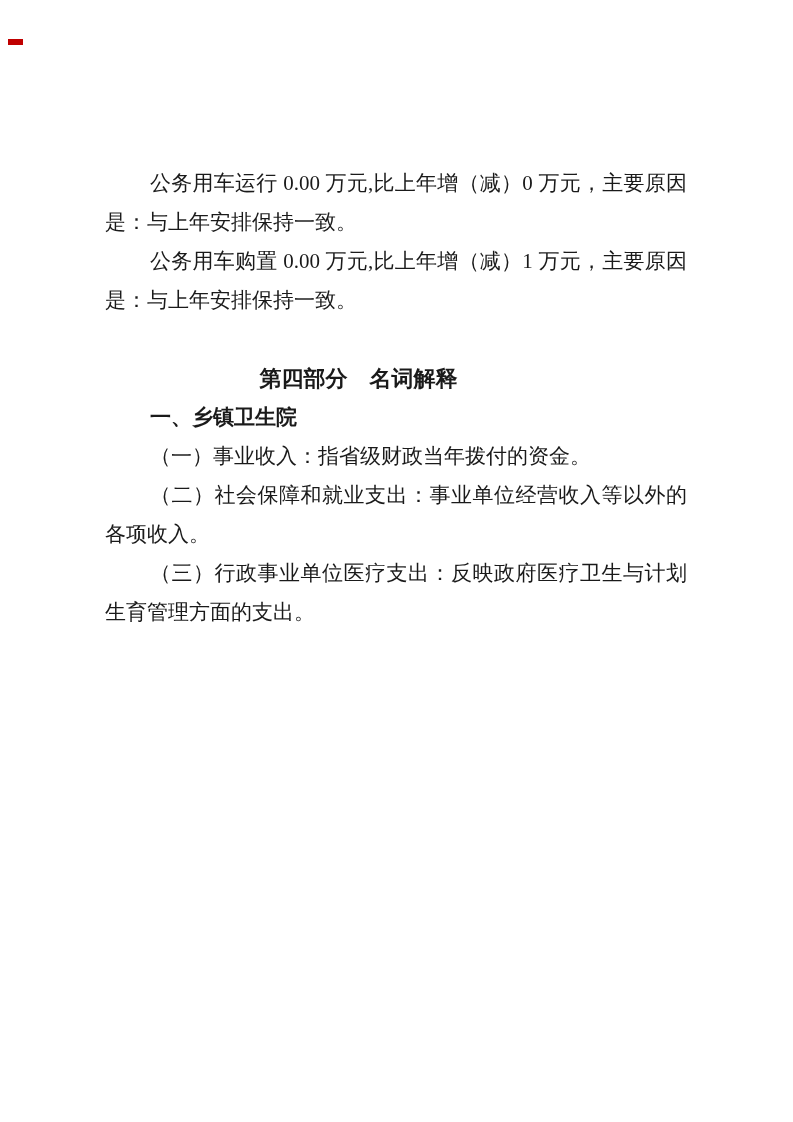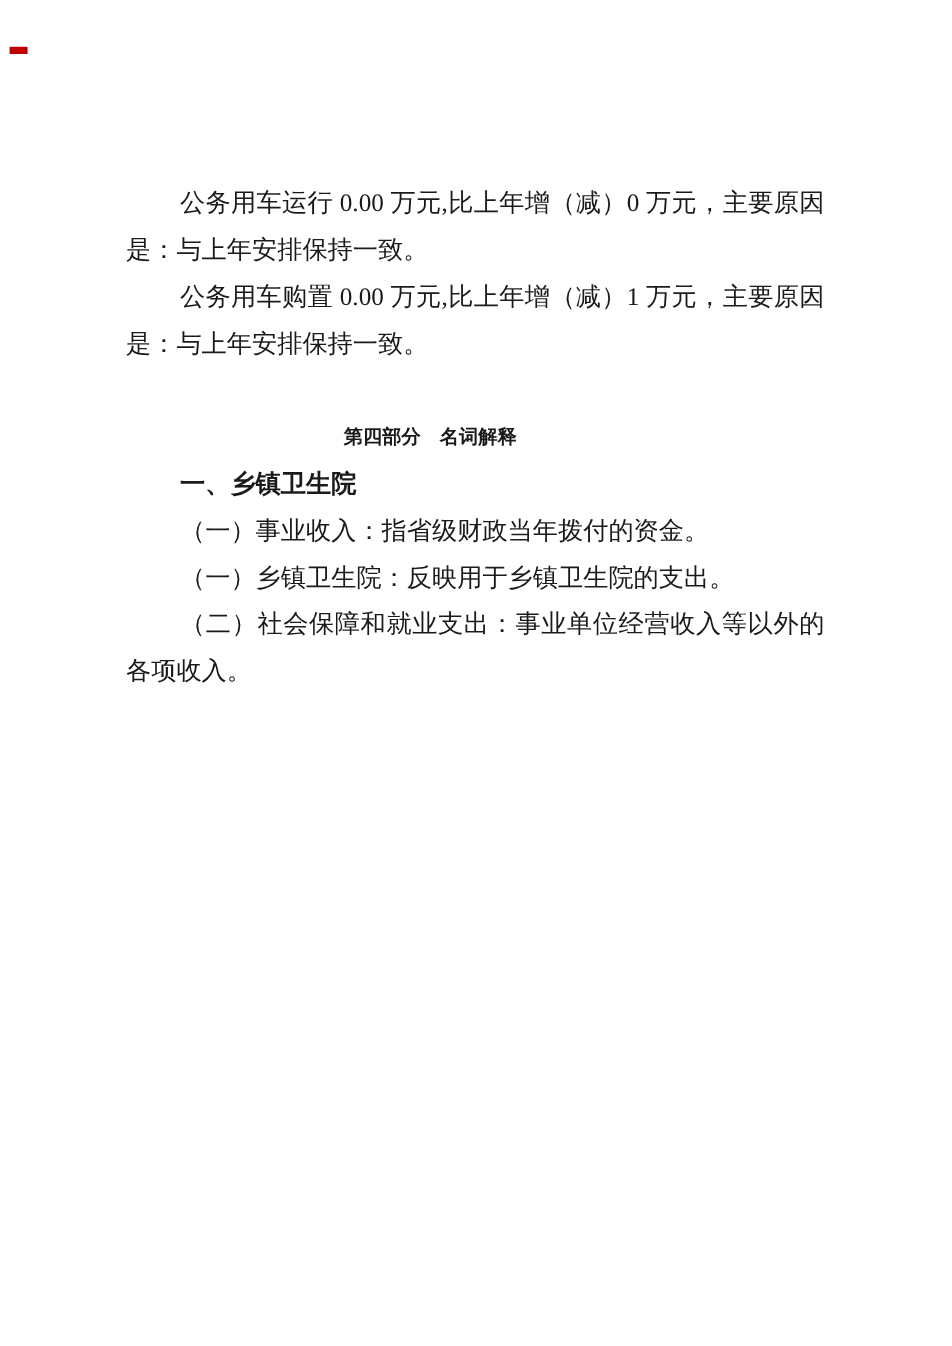--- a/index.html
+++ b/index.html
@@ -20,36 +20,36 @@
     position: absolute;
     left: 8px;
     top: 39px;
     width: 15px;
     height: 6px;
     background: #c00000;
   }
   .doc {
     position: absolute;
     left: 105px;
-    top: 150px;
+    top: 164px;
     width: 582px;
     font-size: 21px;
     line-height: 39px;
     text-align: justify;
     text-justify: inter-ideograph;
   }
   .doc p {
     margin: 0;
     padding: 0;
     text-indent: 45px;
   }
   .doc p.part-title {
     font-family: "Liberation Sans", "DejaVu Sans", sans-serif;
     font-weight: bold;
-    font-size: 16px;
+    font-size: 22px;
     text-align: center;
     text-indent: 0;
     padding-right: 75px;
     margin-top: 39px;
   }
   .doc p.section-heading {
     font-weight: bold;
   }
 </style>
 </head>
@@ -67,20 +67,20 @@
 
     <p class="part-title">第四部分　名词解释</p>
 
     <p class="section-heading">一、乡镇卫生院</p>
 
     <p class="term">（一）事业收入：指省级财政当年拨付的资金。</p>
 
 
 
 
-    <p class="term">（一）乡镇卫生院：反映用于乡镇卫生院的支出。</p>
 
     <p class="term">（二）社会保障和就业支出：事业单位经营收入等以外的各项收入。</p>
 
+    <p class="term">（三）行政事业单位医疗支出：反映政府医疗卫生与计划生育管理方面的支出。</p>
 
 
   </div>
 </div>
 
 </body></html>

